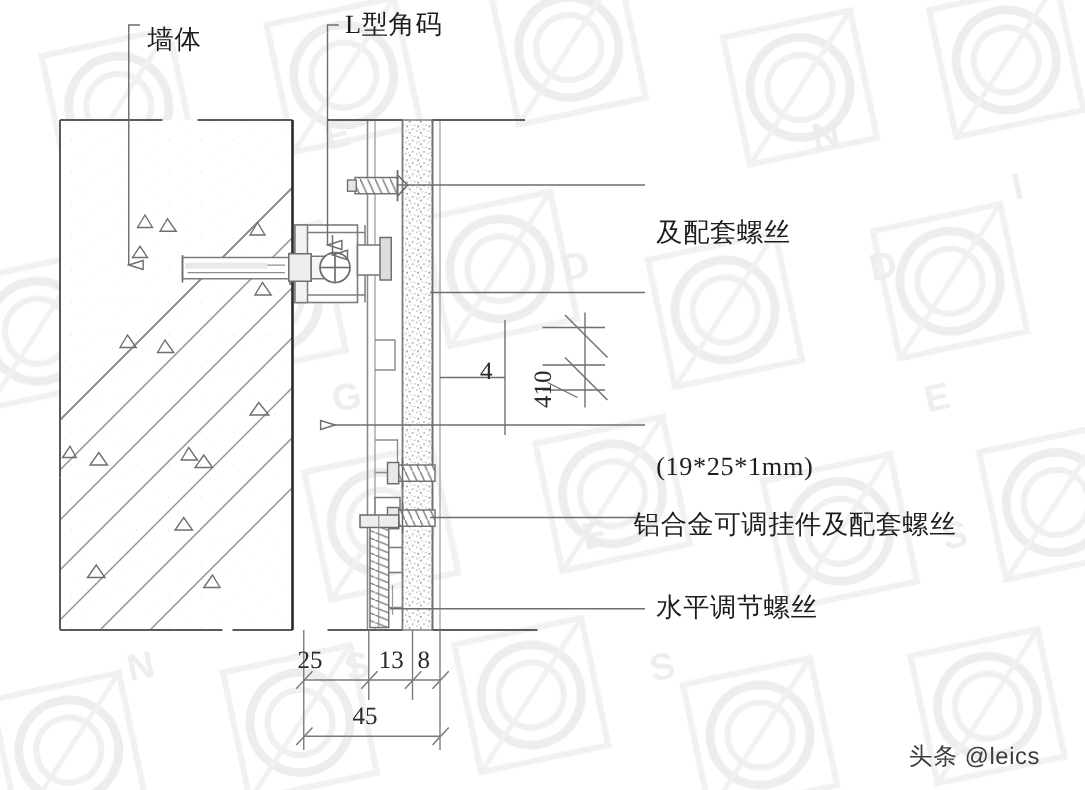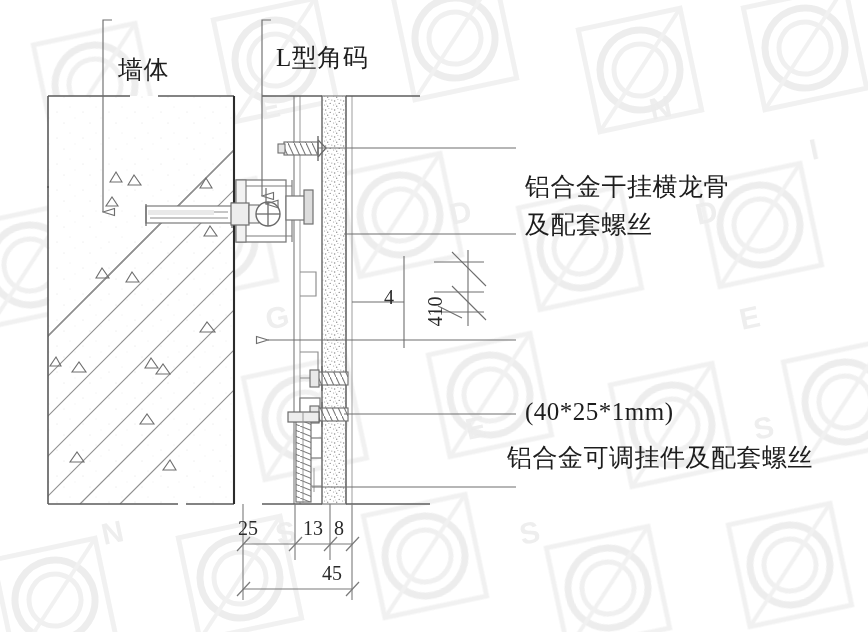--- a/index.html
+++ b/index.html
@@ -22,21 +22,21 @@
   #wm { z-index: 1; }
   #draw { z-index: 3; }
   .lbl {
     position: absolute;
     z-index: 4;
     font-family: "Liberation Serif", serif;
     color: #1d1d1d;
     white-space: nowrap;
     line-height: 1.32;
   }
-  .lbl-cjk { font-size: 25px; letter-spacing: 0.5px; margin-top: 35px; }
+  .lbl-cjk { font-size: 21px; letter-spacing: 0.5px; }
   .lbl-dim { font-size: 20px; font-family: "Liberation Serif", serif; color: #2a2a2a; }
   .lbl-rot {
     transform: rotate(-90deg);
     transform-origin: left bottom;
   }
   .wmark {
     position: absolute;
     z-index: 5;
     font-family: "Liberation Sans", sans-serif;
     font-size: 19px;
@@ -333,32 +333,33 @@
           <path d="M346,596 L359,582"></path>
         </g>
       </g>
 
     </g>
   </svg>
 
   <div class="lbl lbl-cjk" style="left:118px; top:18px;">墙体</div>
   <div class="lbl lbl-cjk" style="left:276px; top:6px;">L型角码</div>
 
-  <div class="lbl lbl-cjk" style="left:525px; top:135px;">铝合金干挂横龙骨</div>
   <div class="lbl lbl-cjk" style="left:525px; top:173px;">及配套螺丝</div>
 
 
-  <div class="lbl lbl-cjk" style="left:525px; top:360px;">(40*25*1mm)</div>
+  <div class="lbl lbl-cjk" style="left:525px; top:360px;">(19*25*1mm)</div>
 
   <div class="lbl lbl-cjk" style="left:507px; top:406px;">铝合金可调挂件及配套螺丝</div>
 
+  <div class="lbl lbl-cjk" style="left:525px; top:473px;">水平调节螺丝</div>
 
   <div class="lbl lbl-dim" style="left:384px; top:284px;">4</div>
 
   <div class="lbl lbl-dim lbl-rot" style="left:448px; top:300px;">410</div>
 
   <div class="lbl lbl-dim" style="left:238px; top:515px;">25</div>
   <div class="lbl lbl-dim" style="left:303px; top:515px;">13</div>
   <div class="lbl lbl-dim" style="left:334px; top:515px;">8</div>
-  <div class="lbl lbl-dim" style="left:282px; top:560px;margin-left:40px;">45</div>
-
+  <div class="lbl lbl-dim" style="left:282px; top:560px;">45</div>
+
+  <div class="wmark" style="left:727px; top:592px;">头条 @leics</div>
 
 </div>
 
 </body></html>

